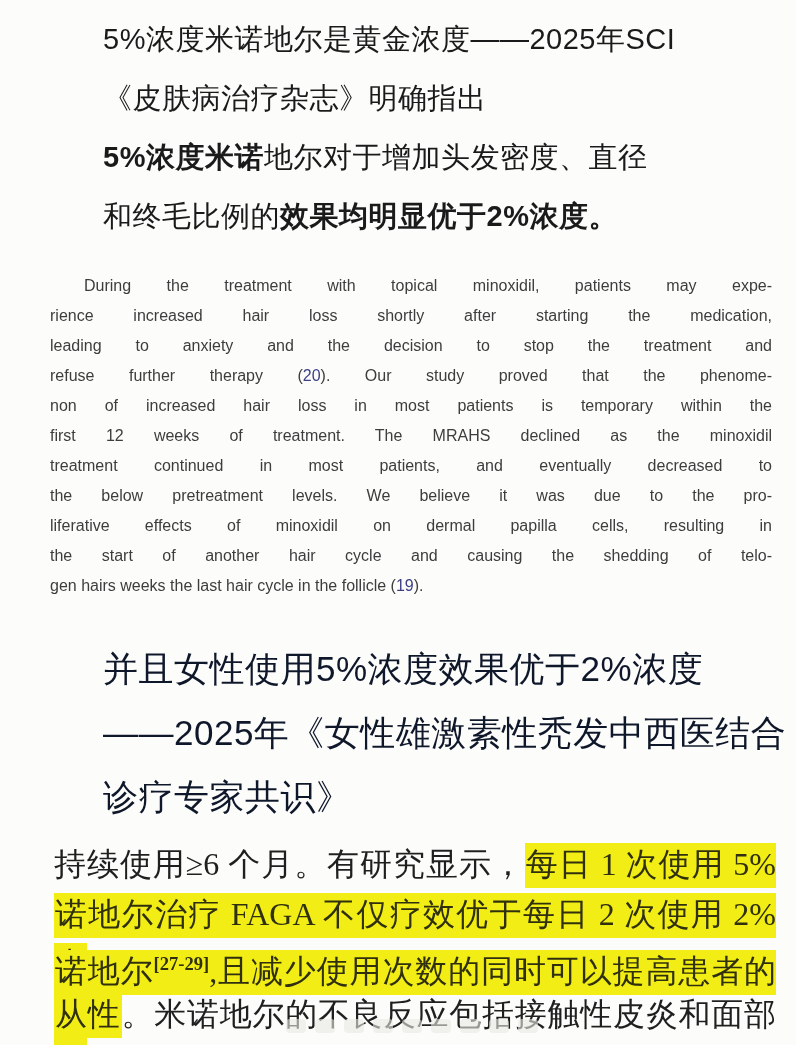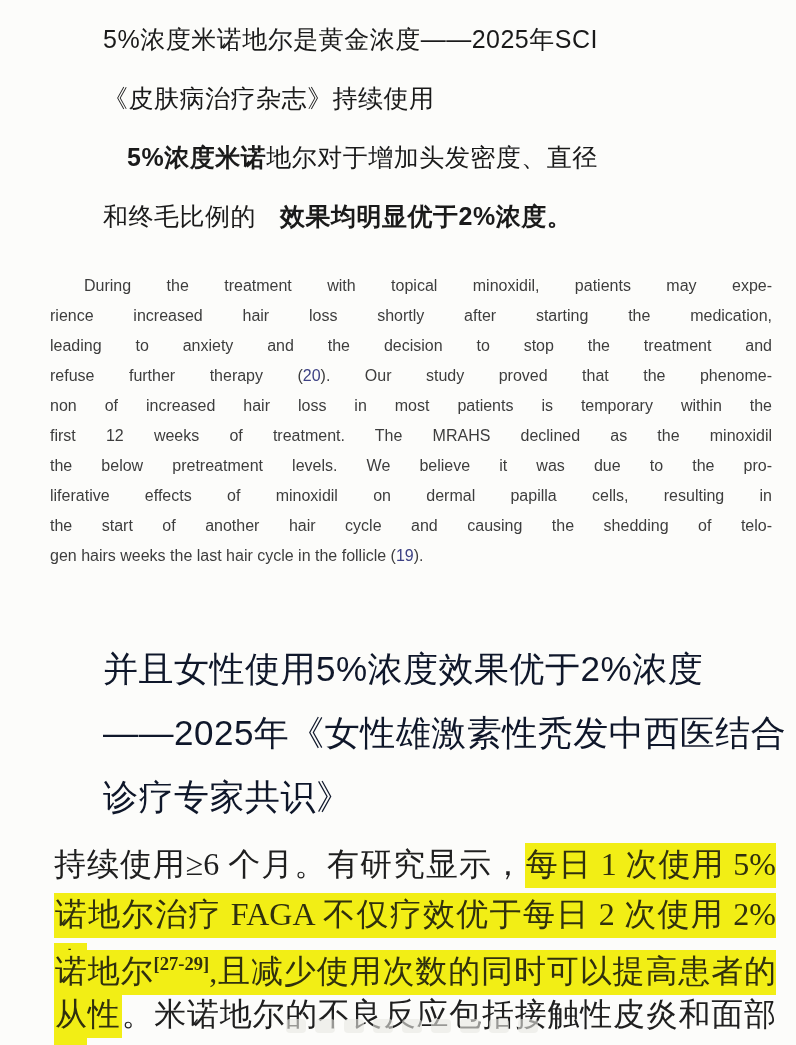--- a/index.html
+++ b/index.html
@@ -6,25 +6,25 @@
   body {
     width:796px; height:1045px; overflow:hidden; position:relative;
     background:#fcfcfa;
     font-family:"Liberation Sans", sans-serif;
   }
   .page { position:absolute; inset:0; }
 
   
   .heading {
     position:absolute; top:10px; left:103px; right:20px;
-    font-size:25px; line-height:59px; color:#1a1a1a;
+    font-size:29px; line-height:59px; color:#1a1a1a;
     letter-spacing:0.5px;
   }
   .h-line { white-space:nowrap; }
-  .bold { font-weight:bold;margin-left:24px; }
+  .bold { font-weight:bold; }
 
   
   .english {
     position:absolute; top:271px; left:50px; width:722px;
     font-size:16px; line-height:30px; color:#3d3d3d;
   }
   .e-line { text-align:justify; text-align-last:justify; }
   .e-line.first { text-indent:34px; }
   .e-line.last { text-align-last:left; }
   .ref { color:var(--ref-blue, #3d4184); }
@@ -57,32 +57,33 @@
   }
   .wm-dot { width:20px; height:14px; border-radius:4px; background:#e9e9e4; }
 </style>
 </head>
 <body>
 
 <div class="page">
 
   <div class="heading">
     <div class="h-line">5%浓度米诺地尔是黄金浓度——2025年SCI</div>
-    <div class="h-line">《皮肤病治疗杂志》持续使用</div>
+    <div class="h-line">《皮肤病治疗杂志》明确指出</div>
     <div class="h-line"><span class="bold">5%浓度米诺</span><span>地尔对于增加头发密度、直径</span></div>
     <div class="h-line"><span>和终毛比例的</span><span class="bold">效果均明显优于2%浓度。</span></div>
   </div>
 
   <div class="english">
     <div class="e-line first"><span>During the treatment with topical minoxidil, patients may expe-</span></div>
     <div class="e-line"><span>rience increased hair loss shortly after starting the medication,</span></div>
     <div class="e-line"><span>leading to anxiety and the decision to stop the treatment and</span></div>
     <div class="e-line"><span>refuse further therapy (</span><span class="ref">20</span><span>). Our study proved that the phenome-</span></div>
     <div class="e-line"><span>non of increased hair loss in most patients is temporary within the</span></div>
     <div class="e-line"><span>first 12 weeks of treatment. The MRAHS declined as the minoxidil</span></div>
+    <div class="e-line"><span>treatment continued in most patients, and eventually decreased to</span></div>
     <div class="e-line"><span>the below pretreatment levels. We believe it was due to the pro-</span></div>
     <div class="e-line"><span>liferative effects of minoxidil on dermal papilla cells, resulting in</span></div>
     <div class="e-line"><span>the start of another hair cycle and causing the shedding of telo-</span></div>
     <div class="e-line last"><span>gen hairs weeks the last hair cycle in the follicle (</span><span class="ref">19</span><span>).</span></div>
   </div>
 
   <div class="subheading">
     <div class="h-line">并且女性使用5%浓度效果优于2%浓度</div>
     <div class="h-line">——2025年《女性雄激素性秃发中西医结合</div>
     <div class="h-line">诊疗专家共识》</div>

